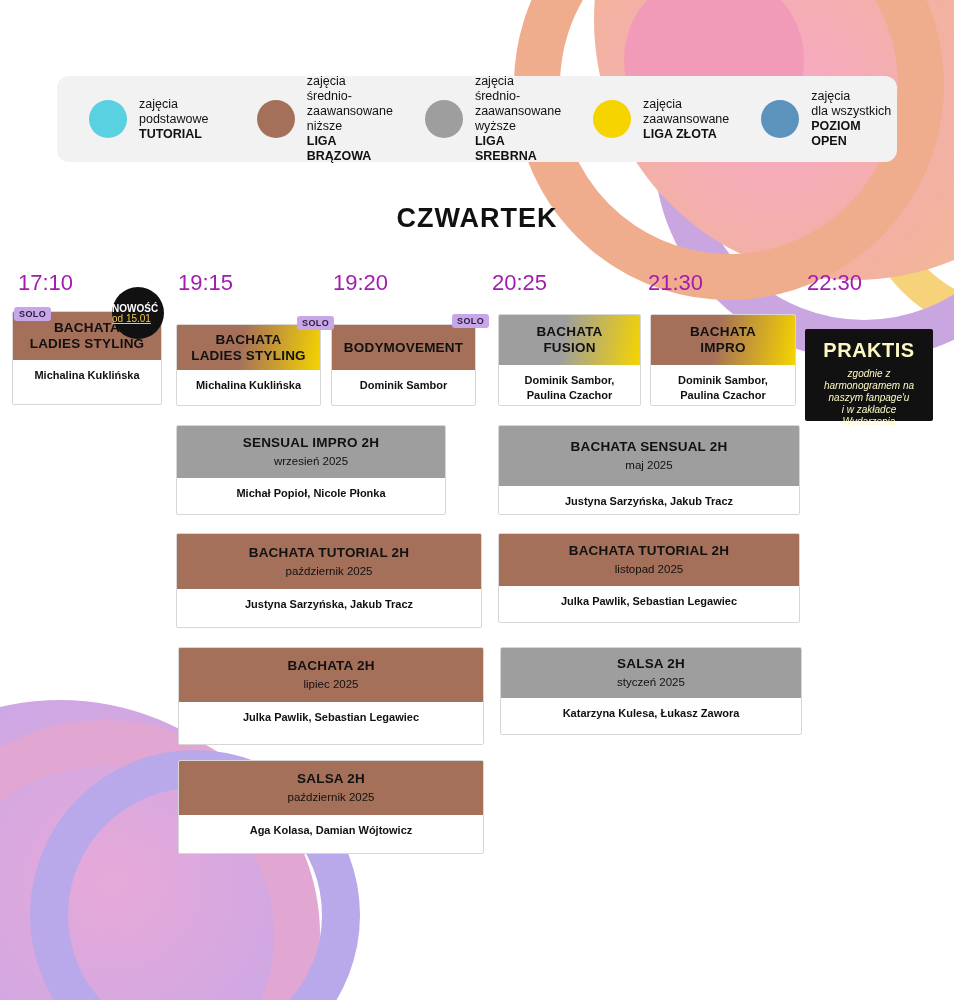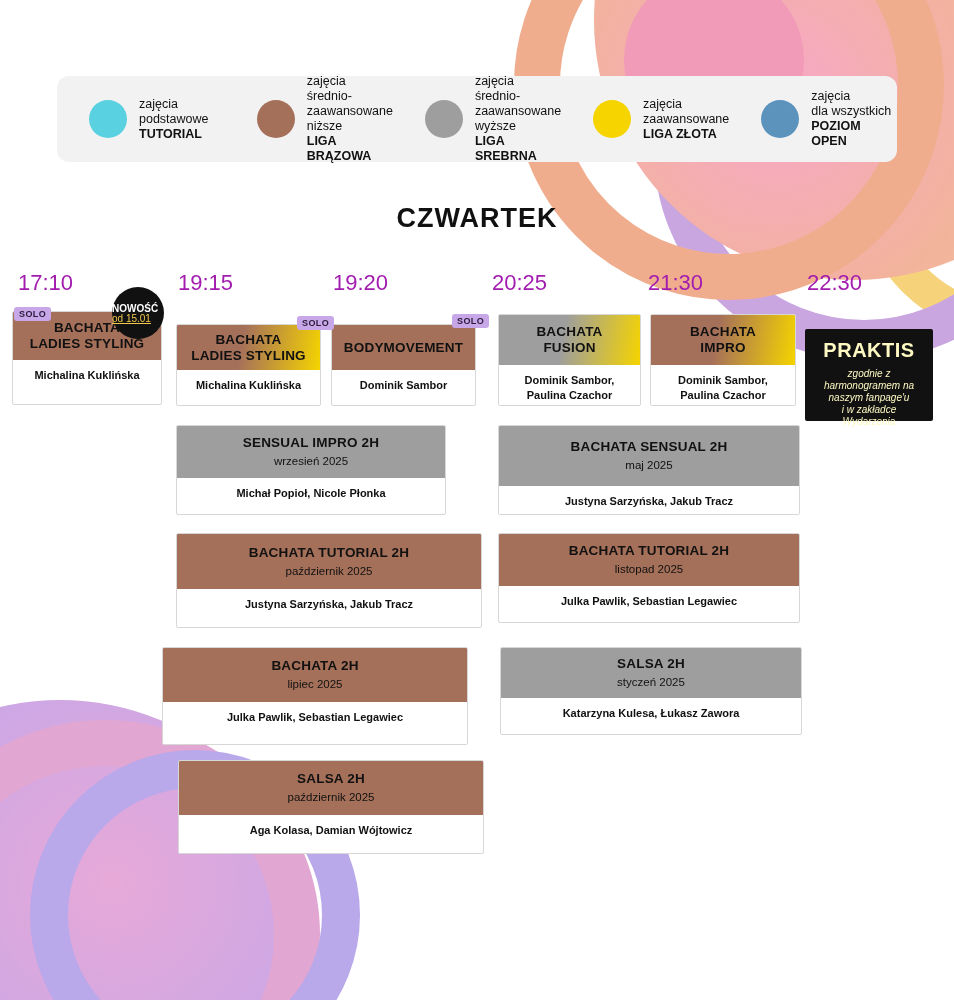--- a/index.html
+++ b/index.html
@@ -346,21 +346,21 @@
           <div class="card-head" style="height: 52px; display: flex; flex-direction: column; justify-content: center; background: rgb(165, 112, 90);">
             <div class="card-title">
               <div>BACHATA TUTORIAL 2H</div>
             </div>
             <div class="card-sub">listopad 2025</div>
           </div>
           <div class="card-body">
             <div>Julka Pawlik, Sebastian Legawiec</div>
           </div>
         </div>
-        <div class="card" style="left: 162px; top: 647px; width: 306px; height: 98px;">
+        <div class="card" style="left: 178px; top: 647px; width: 306px; height: 98px;">
           <div class="card-head" style="height: 54px; display: flex; flex-direction: column; justify-content: center; background: rgb(165, 112, 90);">
             <div class="card-title">
               <div>BACHATA 2H</div>
             </div>
             <div class="card-sub">lipiec 2025</div>
           </div>
           <div class="card-body">
             <div>Julka Pawlik, Sebastian Legawiec</div>
           </div>
         </div>

